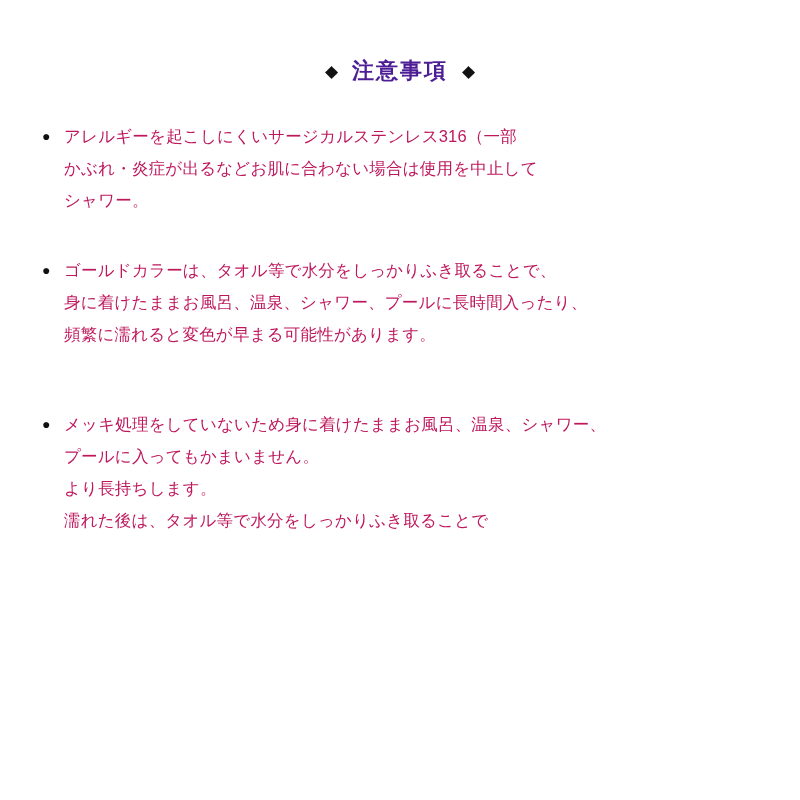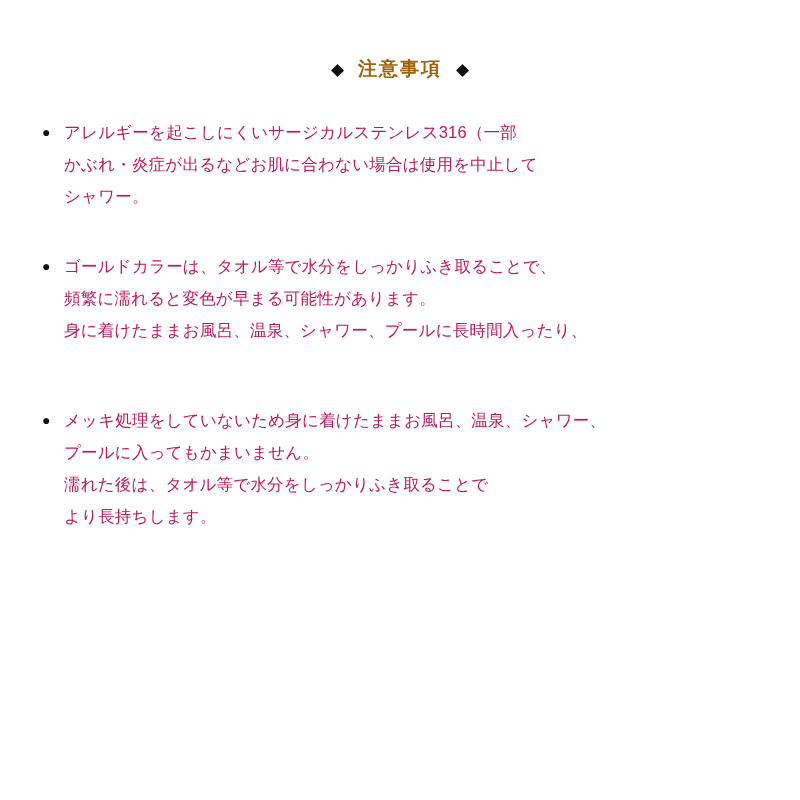--- a/index.html
+++ b/index.html
@@ -28,24 +28,24 @@
     gap: 14px;
     margin-top: 12px;
     margin-bottom: 34px;
   }
   .diamond {
     font-size: 17px;
     line-height: 1;
     color: #111111;
   }
   .title-text {
-    font-size: 19px;
+    font-size: 22px;
     font-weight: bold;
     letter-spacing: 2px;
-    color: #a16207;
+    color: #4c1d95;
   }
   .notes {
     margin: 0;
     padding: 0 0 0 4px;
   }
   .note {
     display: flex;
     align-items: flex-start;
     margin-bottom: 38px;
   }
@@ -91,29 +91,29 @@
         <div class="note-line">アレルギーを起こしにくいサージカルステンレス316（一部</div>
         <div class="note-line">かぶれ・炎症が出るなどお肌に合わない場合は使用を中止して</div>
         <div class="note-line">シャワー。</div>
       </div>
     </div>
 
     <div class="note gap-large">
       <span class="bullet">●</span>
       <div class="note-body">
         <div class="note-line">ゴールドカラーは、タオル等で水分をしっかりふき取ることで、</div>
+        <div class="note-line">身に着けたままお風呂、温泉、シャワー、プールに長時間入ったり、</div>
         <div class="note-line">頻繁に濡れると変色が早まる可能性があります。</div>
-        <div class="note-line">身に着けたままお風呂、温泉、シャワー、プールに長時間入ったり、</div>
       </div>
     </div>
 
     <div class="note">
       <span class="bullet">●</span>
       <div class="note-body">
         <div class="note-line">メッキ処理をしていないため身に着けたままお風呂、温泉、シャワー、</div>
         <div class="note-line">プールに入ってもかまいません。</div>
+        <div class="note-line">より長持ちします。</div>
         <div class="note-line">濡れた後は、タオル等で水分をしっかりふき取ることで</div>
-        <div class="note-line">より長持ちします。</div>
       </div>
     </div>
 
   </div>
 </div>
 
 </body></html>

